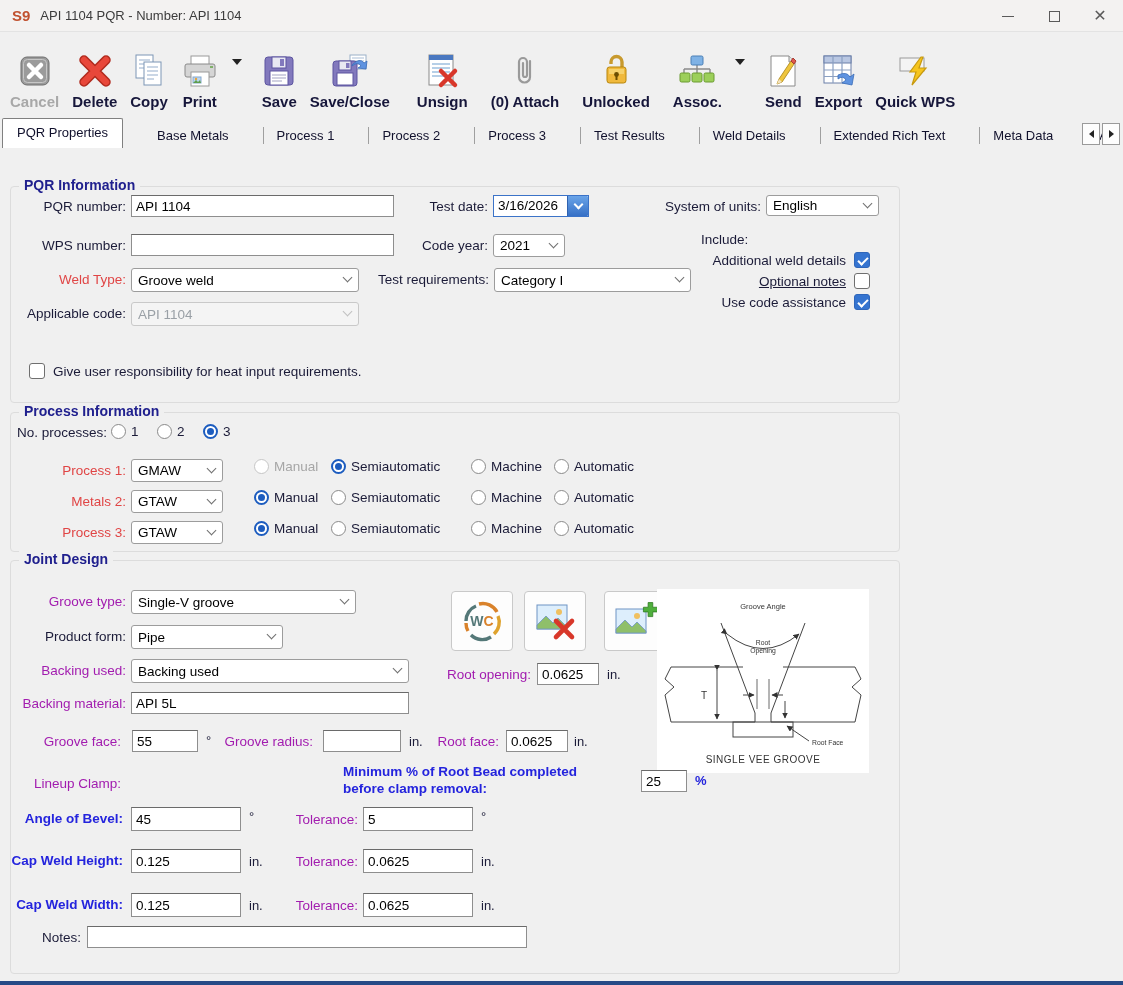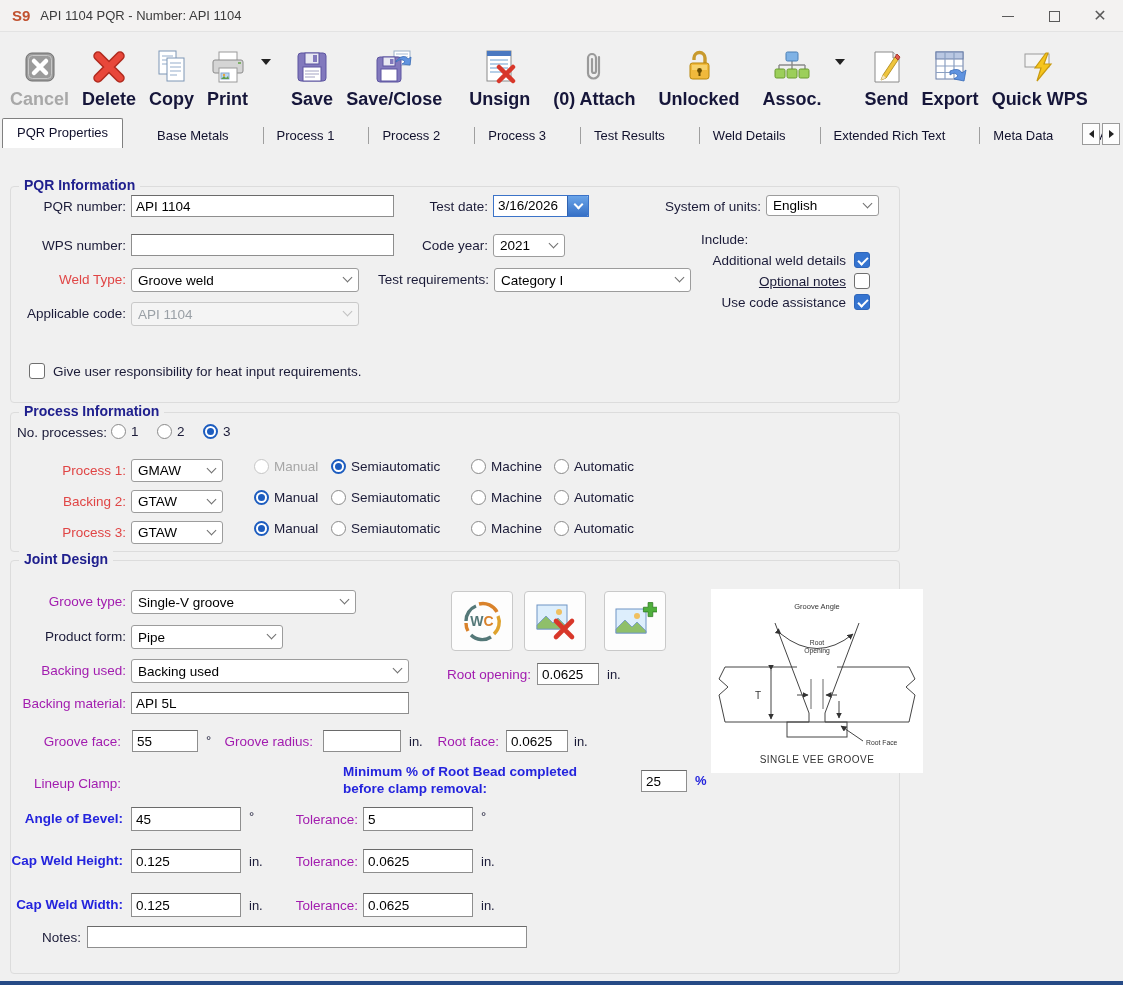--- a/index.html
+++ b/index.html
@@ -19,21 +19,21 @@
   .win-controls { position:absolute; right:0; top:0; height:32px; display:flex; }
   .win-btn { width:46px; height:32px; display:flex; align-items:center; justify-content:center; color:#5a5a5a; font-size:13px; }
   .win-btn .min { width:12px; height:1px; background:#5a5a5a; display:block; }
   .win-btn .max { width:11px; height:11px; border:1px solid #5a5a5a; display:block; }
   .win-btn .cls { font-size:16px; line-height:16px; color:#5a5a5a; }
   
   .toolbar { position:absolute; left:0; top:36px; width:1123px; height:78px;
     display:flex; align-items:flex-end; padding:0 0 4px 10px; }
   .tb-item { display:flex; flex-direction:column; align-items:center; margin-right:13px; cursor:default; position:relative; }
   .tb-icon { height:40px; display:flex; align-items:center; justify-content:center; }
-  .tb-label { font-size:18px; font-weight:bold; color:#16163a; white-space:nowrap; margin-top:2px; }
+  .tb-label { font-size:15px; font-weight:bold; color:#16163a; white-space:nowrap; margin-top:2px; }
   .tb-item.disabled .tb-label { color:#a8a8a8; }
   .tb-caret { align-self:center; margin:0 14px 22px 0; width:0; height:0;
     border-left:5px solid transparent; border-right:5px solid transparent; border-top:6px solid #222; }
   .sp1{margin-left:6px;} .sp2{margin-left:14px;} .sp3{margin-left:10px;}
   
   .tabstrip { position:absolute; left:0; top:116px; width:1123px; height:32px; display:flex; align-items:flex-end; padding-left:2px;gap:20px; }
   .tab { height:25px; line-height:25px; padding:0 14px; font-size:13px; color:#10102c; position:relative; white-space:nowrap; }
   .tab.sep::before { content:''; position:absolute; left:0; top:4px; bottom:4px; width:1px; background:#9f9f9f; }
   .tab.active { background:#fff; border:1px solid #808080; border-bottom:none; height:30px; line-height:27px;
     border-radius:2px 2px 0 0; box-shadow:inset 0 1px 0 #fff, inset 1px 0 0 #fff; }
@@ -366,21 +366,21 @@
   </span>
   <span class="mode" style="left:460px; top:46px;">
     <span class="radio"></span>
     <span class="mode-label">Machine</span>
   </span>
   <span class="mode" style="left:543px; top:46px;">
     <span class="radio"></span>
     <span class="mode-label">Automatic</span>
   </span>
 
-  <span class="lbl red" style="left:5px; top:81px; width:110px;">Backing 2:</span>
+  <span class="lbl red" style="left:5px; top:81px; width:110px;">Metals 2:</span>
   <div class="combo" style="left:120px; top:77px; width:92px; height:23px;">
     <span>GTAW</span>
       <span class="chev"></span>
   </div>
   <span class="mode" style="left:243px; top:77px;">
     <span class="radio checked"></span>
     <span class="mode-label">Manual</span>
   </span>
   <span class="mode" style="left:320px; top:77px;">
     <span class="radio"></span>
@@ -447,21 +447,21 @@
   </div>
   <div class="imgbtn" style="left:593px; top:30px;">
     <svg width="44" height="40" viewBox="0 0 44 40">
       <rect x="3" y="8" width="30" height="24" fill="#ddeefc" stroke="#6f94c4"></rect>
       <circle cx="24" cy="15" r="3" fill="#f0c060"></circle>
       <path d="M3 28 l9-9 7 7 5-5 9 9 v2 H3z" fill="#8fbf6a" stroke="#6f94c4" stroke-width="0.8"></path>
       <path d="M35 2 h6 v6 h6 v6 h-6 v6 h-6 v-6 h-6 v-6 h6 z" fill="#4faf3c" stroke="#2e7a22" transform="scale(0.78) translate(10,0)"></path>
     </svg>
   </div>
 
-  <div class="diagram" style="left:700px; top:28px; width:212px; height:184px;">
+  <div class="diagram" style="left:646px; top:28px; width:212px; height:184px;">
     <svg width="212" height="184" viewBox="0 0 212 184">
       <defs>
         <marker id="ah" markerWidth="7" markerHeight="7" refX="5.5" refY="3" orient="auto">
             <path d="M0 0 L6 3 L0 6 Z" fill="#333"></path>
           </marker>
       </defs>
       <g stroke="#444" stroke-width="1" fill="none">
         <path d="M14 78 H86 M126 78 H198"></path>
         <path d="M64 34 L98 124 V133 M148 34 L114 124 V133"></path>
         <path d="M14 133 H98 M114 133 H198"></path>

